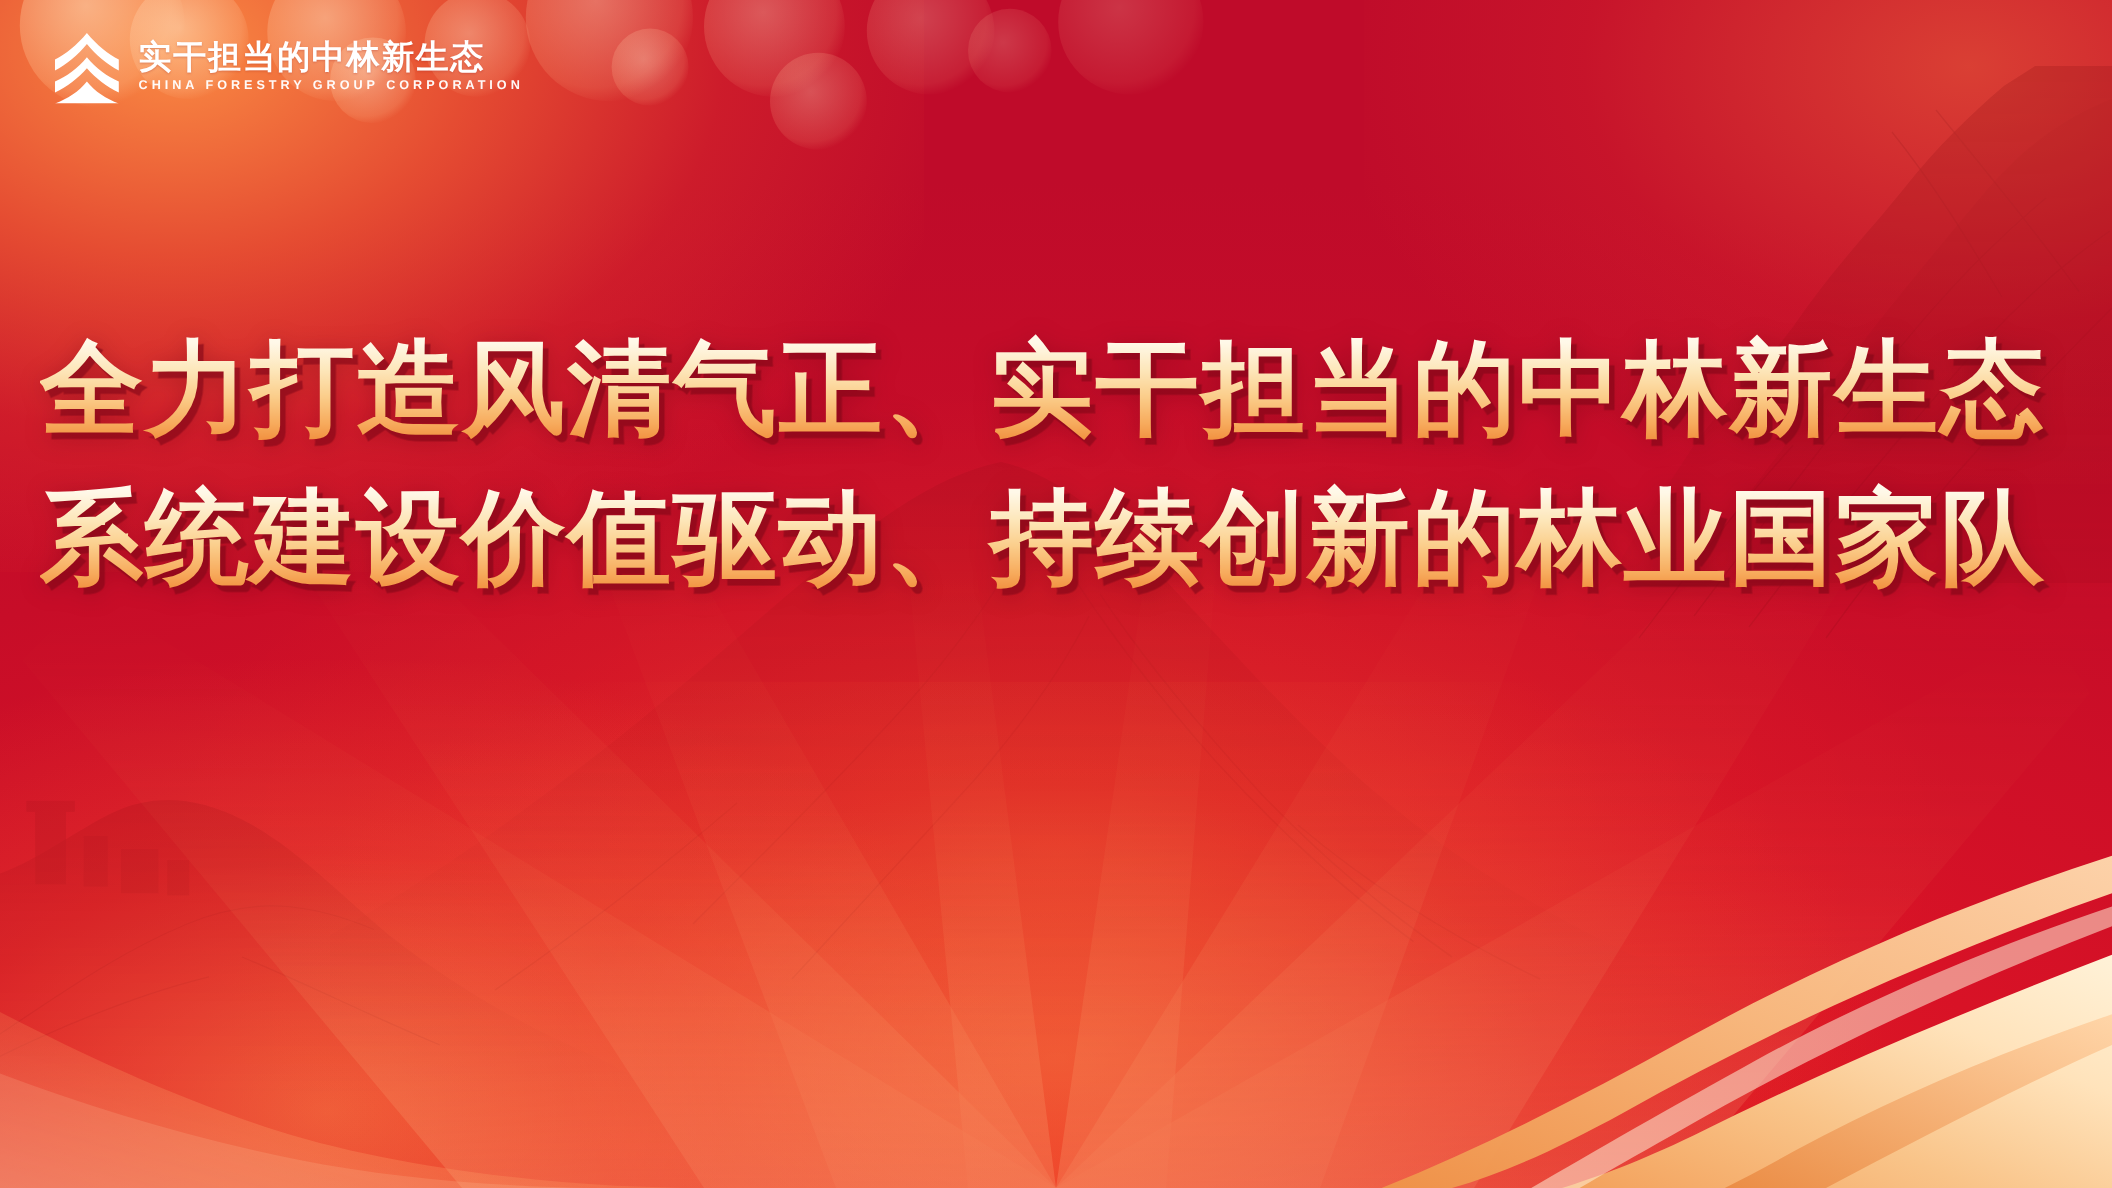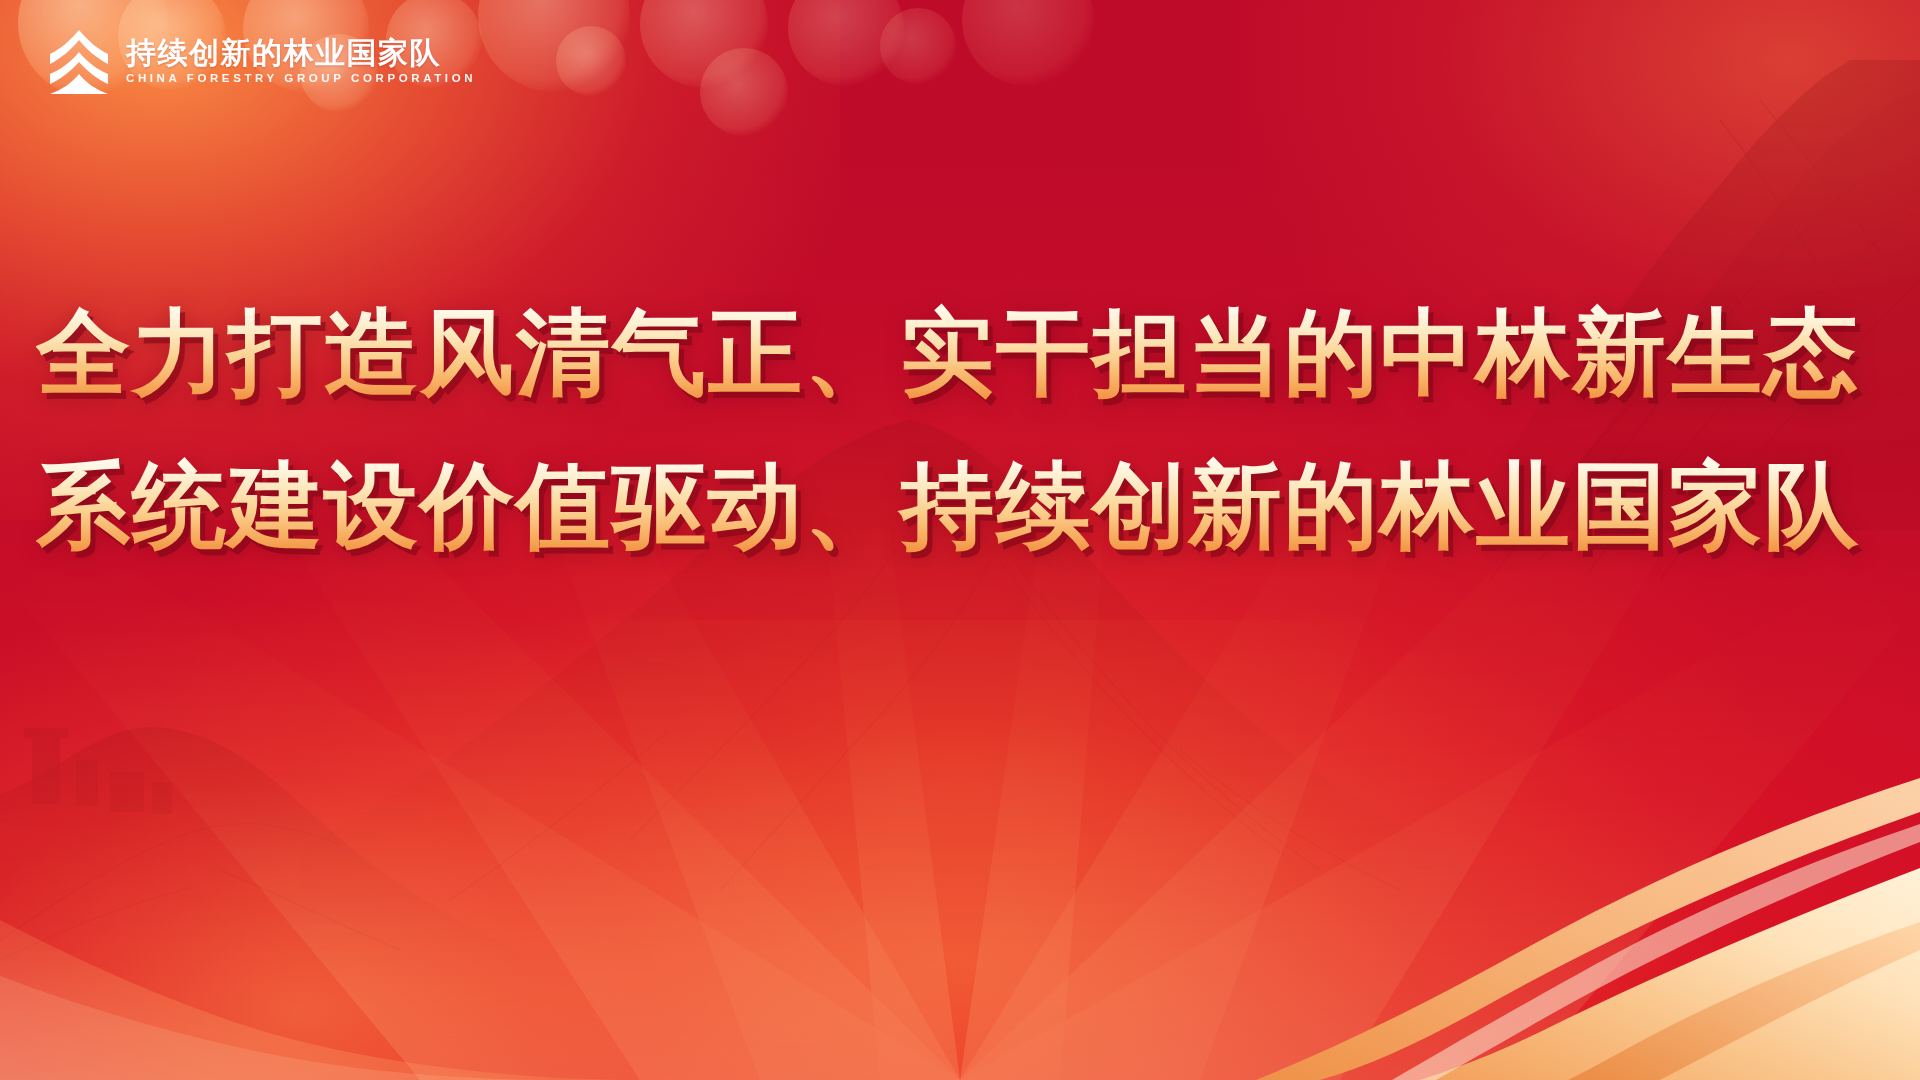--- a/index.html
+++ b/index.html
@@ -116,21 +116,21 @@
        #f7ab5d 76%,
        #f08a38 92%,
        #ea7a2a 100%);
     -webkit-background-clip:text;
     background-clip:text;
     -webkit-text-fill-color:transparent;
     color:transparent;
     filter:drop-shadow(5px 6px 0px rgba(131,6,24,0.62))
            drop-shadow(0 2px 10px rgba(100,0,16,0.30));
   }
-  .hl-line + .hl-line { margin-top:31px; }
+  .hl-line + .hl-line { margin-top:14px; }
 </style>
 </head>
 <body>
 
 <div id="stage">
 
   <div class="glow-tl"></div>
   <div class="glow-tr"></div>
   <div class="glow-bl"></div>
   <div class="glow-center"></div>
@@ -267,21 +267,21 @@
 
   <div id="logo-block">
     <svg id="logo-mark" viewBox="0 0 62 66">
       <g fill="#ffffff">
         <path d="M31 2 C22 13 11 22 2 26 L2 36 C12 31 23 22 31 12 C39 22 50 31 60 36 L60 26 C51 22 40 13 31 2 Z"></path>
         <path d="M31 24 C23 34 12 42 2 46 L2 56 C13 51 23 43 31 34 C39 43 49 51 60 56 L60 46 C50 42 39 34 31 24 Z"></path>
         <path d="M31 46 C24 55 13 62 2 66 L60 66 C49 62 38 55 31 46 Z"></path>
       </g>
     </svg>
     <div id="logo-text">
-      <div id="logo-cn">持续创新的林业国家队</div>
+      <div id="logo-cn">实干担当的中林新生态</div>
       <div id="logo-en">CHINA FORESTRY GROUP CORPORATION</div>
     </div>
   </div>
 
   <div id="headline">
     <div class="hl-line">全力打造风清气正、实干担当的中林新生态</div>
     <div class="hl-line">系统建设价值驱动、持续创新的林业国家队</div>
   </div>
 
 </div>

